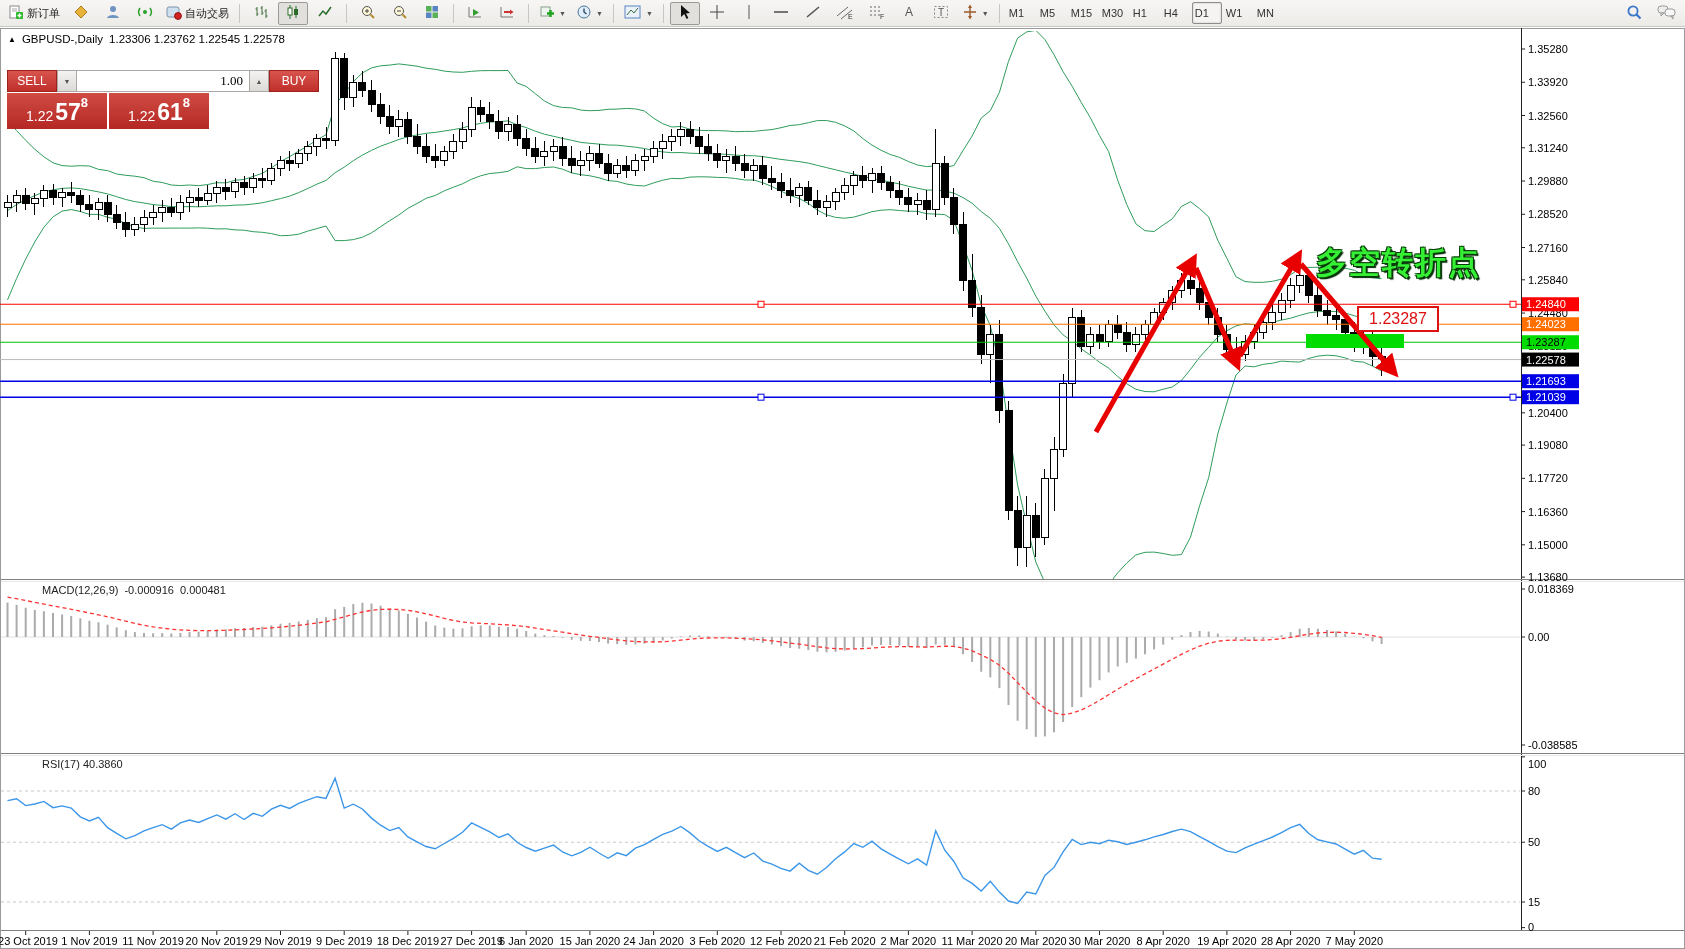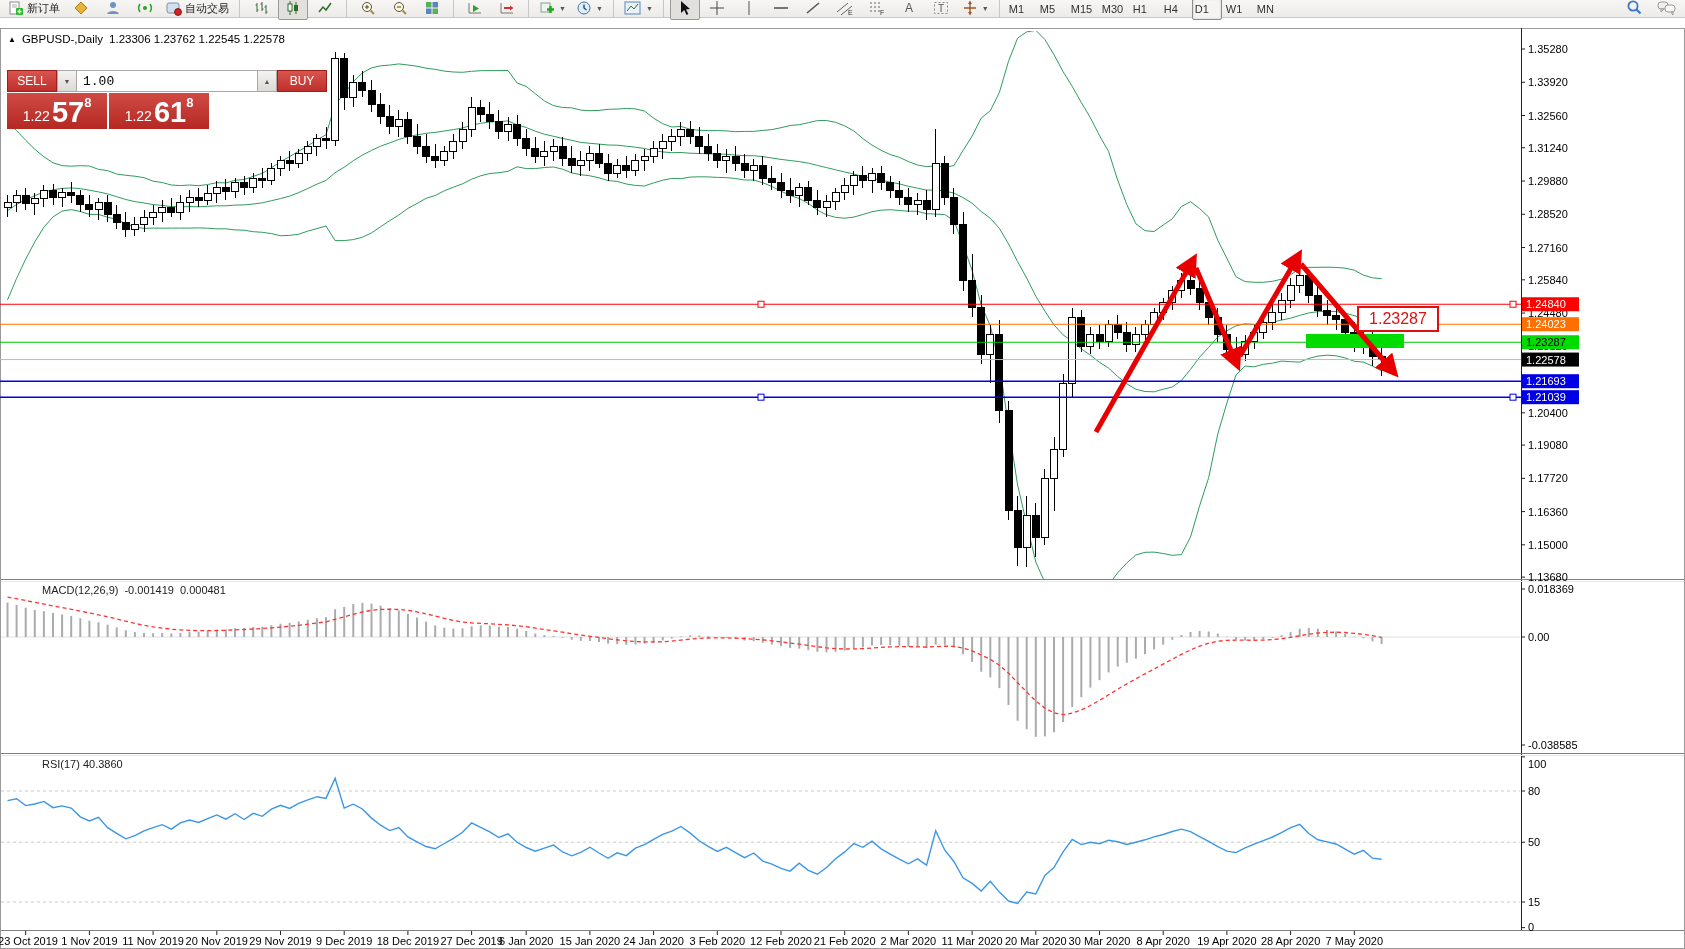--- a/index.html
+++ b/index.html
@@ -1,38 +1,38 @@
 <!DOCTYPE html>
 <html><head>
 <meta charset="utf-8">
 <style>
   html,body{margin:0;padding:0;background:#fff;}
   #screen{position:relative;width:1685px;height:949px;font-family:"Liberation Sans",sans-serif;overflow:hidden;background:#fff;}
   
-  #toolbar{position:absolute;left:0;top:0;width:1685px;height:18px;background:linear-gradient(#f7f6f4,#edebe8);border-bottom:1px solid #c9c7c4;display:flex;align-items:center;padding:0 4px;box-sizing:border-box;gap:2px;}
+  #toolbar{position:absolute;left:0;top:0;width:1685px;height:27px;background:linear-gradient(#f7f6f4,#edebe8);border-bottom:1px solid #c9c7c4;display:flex;align-items:center;padding:0 4px;box-sizing:border-box;gap:2px;}
   .tbtn{height:21px;min-width:22px;display:flex;align-items:center;justify-content:center;gap:3px;padding:0 3px;border:1px solid transparent;border-radius:2px;font-size:11px;color:#222;cursor:default;}
   .tbtn.pressed{background:#e2e0dd;border-color:#9c9a97;}
   .sep{width:1px;height:19px;background:#c9c7c4;margin:0 4px;}
   .caret{font-size:7px;color:#555;margin-left:1px;}
   .tfb{height:20px;min-width:24px;text-align:left;line-height:20px;font-size:11px;color:#333;border:1px solid transparent;border-radius:2px;padding:0 2px;}
   .tfb.active{background:#f5f4f2;border-color:#8f8d8a;box-shadow:inset 0 0 2px #bbb;}
   .spacer{margin-left:auto;}
   
   #symtitle{position:absolute;left:8px;top:33px;font-size:11.5px;color:#000;display:flex;gap:6px;align-items:center;}
   #symtitle .tri{font-size:8px;}
   
   #trade{position:absolute;left:7px;top:46px;width:202px;margin-top:24px;}
   #trade .row1{display:flex;height:22px;}
   .redbtn{background:linear-gradient(#d8554e,#c02f2a);color:#fff;font-size:12px;display:flex;align-items:center;justify-content:center;flex:0 0 48px;border:1px solid #9e201c;}
   .spin{flex:0 0 18px;background:linear-gradient(#f4f3f1,#dcdad7);border:1px solid #aba8a5;display:flex;align-items:center;justify-content:center;font-size:7px;color:#555;}
-  .volfield{flex:1;border:1px solid #aba8a5;border-left:none;border-right:none;font-size:13px;padding:0 6px;font-family:Liberation Mono, monospace;}
+  .volfield{flex:1;border:1px solid #aba8a5;border-left:none;border-right:none;font-size:13px;text-align:right;padding:0 6px;font-family:Liberation Serif, serif;}
   #trade .row2{display:flex;height:36px;margin-top:1px;gap:2px;}
   .pricebox{flex:1;background:linear-gradient(#d04b44,#b52824);color:#fff;display:flex;align-items:flex-end;justify-content:center;padding-bottom:2px;}
   .pp{font-size:14px;font-weight:normal;line-height:22px;}
-  .pb{font-size:29px;font-weight:bold;line-height:29px;margin-left:2px;}
+  .pb{font-size:23px;font-weight:bold;line-height:29px;margin-left:2px;}
   .ps{font-size:13px;font-weight:bold;line-height:13px;align-self:flex-start;margin-top:3px;}
   
   .indlabel{position:absolute;font-size:11px;color:#222;display:flex;gap:6px;margin-left:36px;}
   
   #cnnote{position:absolute;left:1316px;top:242px;font-size:31px;font-weight:bold;letter-spacing:2px;color:#35ef35;text-shadow:1px 1px 0 #063d06,-1px -1px 0 #063d06,1px -1px 0 #063d06,-1px 1px 0 #063d06,2px 2px 1px #042a04;}
   #pricenote{position:absolute;left:1357px;top:306px;width:78px;height:22px;border:2px solid #dd1111;color:#dd1111;font-size:16px;display:flex;align-items:center;justify-content:center;background:#fff;}
   svg text{font-family:"Liberation Sans",sans-serif;}
 </style>
 </head>
 <body>
@@ -896,22 +896,23 @@
       <div class="pricebox">
         <span class="pp">1.22</span>
         <span class="pb">61</span>
         <span class="ps">8</span>
       </div>
     </div>
   </div>
 
   <div class="indlabel" style="left:6px;top:584px;">
     <span>MACD(12,26,9)</span>
-    <span>-0.001419</span>
+    <span>-0.000916</span>
     <span>0.000481</span>
   </div>
   <div class="indlabel" style="left:6px;top:758px;">
     <span>RSI(17) 40.3860</span>
   </div>
 
+  <div id="cnnote">多空转折点</div>
   <div id="pricenote">1.23287</div>
 
 </div>
 
 </body></html>

